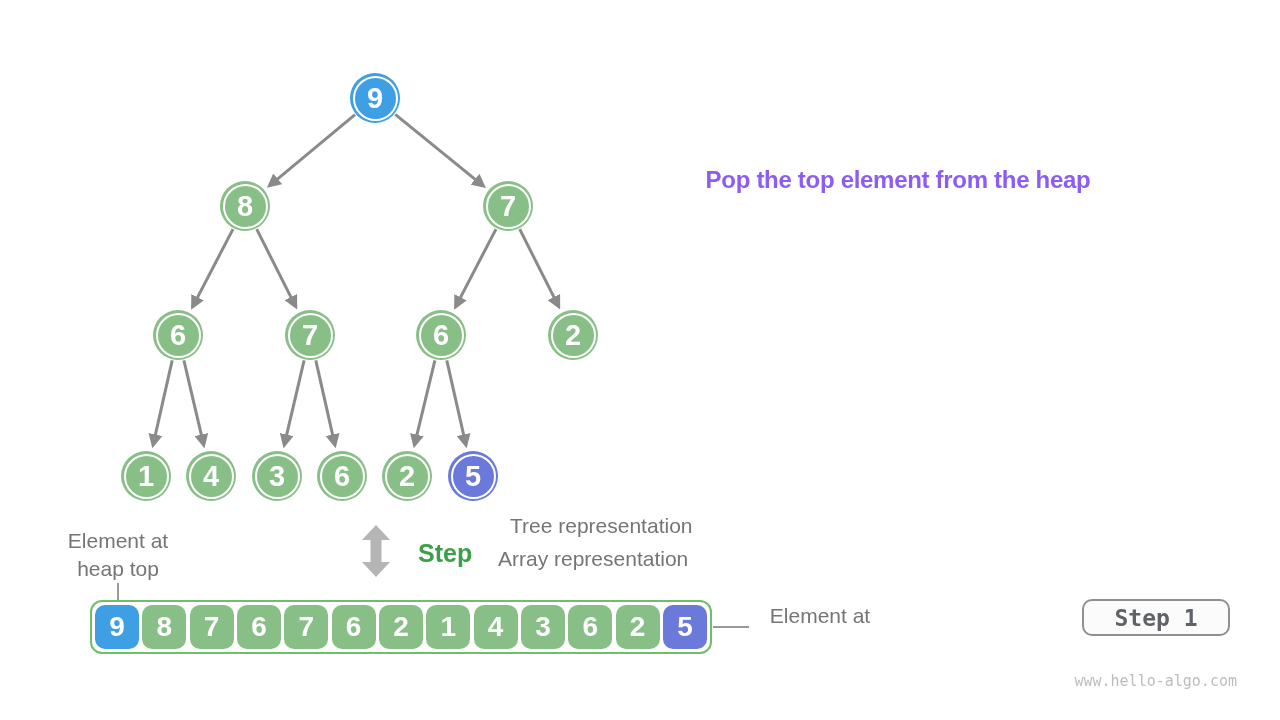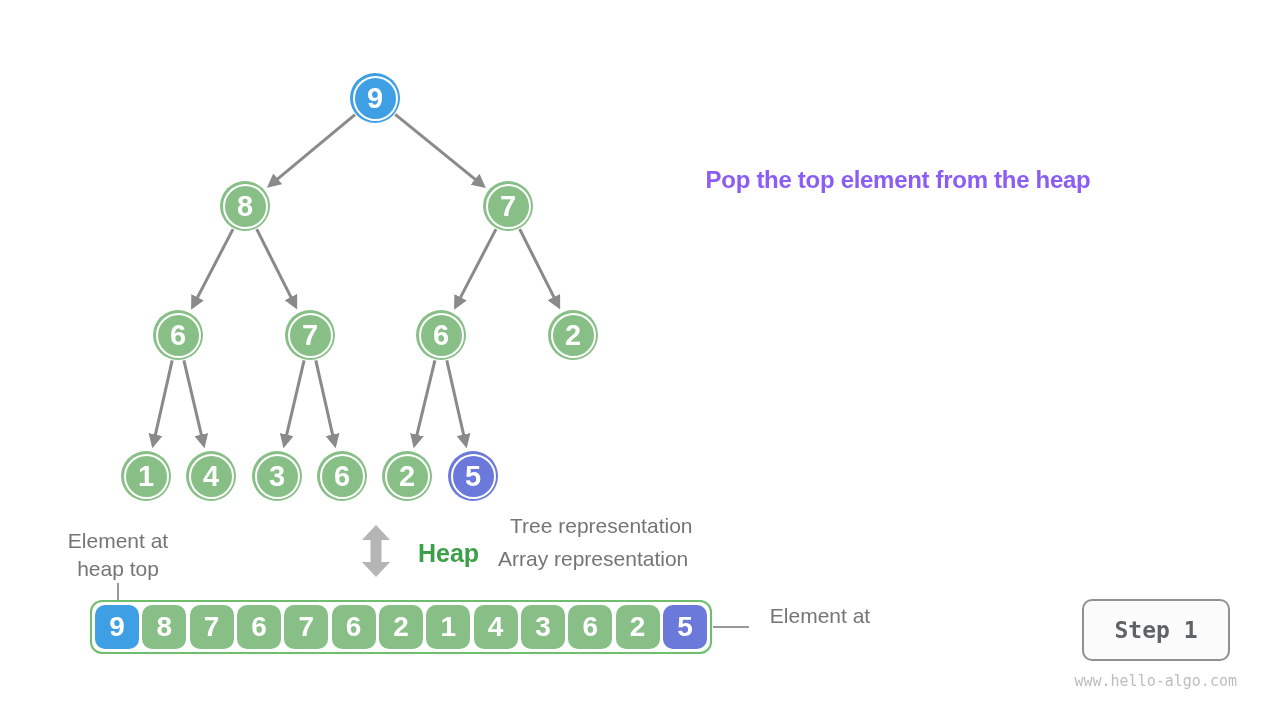--- a/index.html
+++ b/index.html
@@ -47,21 +47,21 @@
   }
   #heap-top-label{left:58px;top:527px;width:120px;text-align:center;line-height:28px;}
   #heap-bottom-label{left:752px;top:601px;width:136px;text-align:center;line-height:29px;}
   
   #ptr-top{position:absolute;left:117px;top:583px;width:1.5px;height:18px;background:#999;}
   #ptr-bottom{position:absolute;left:713px;top:626px;width:36px;height:1.5px;background:#999;}
   
   #heap-arrow{position:absolute;left:361px;top:525px;}
   
   #step-btn{
-    position:absolute;left:1082px;top:599px;width:148px;height:62px;
+    position:absolute;left:1082px;top:599px;width:148px;height:37px;
     border:2px solid #909090;border-radius:10px;background:#FBFBFB;
     color:#5F6368;font-family:"DejaVu Sans Mono",monospace;font-weight:bold;
     font-size:23px;display:flex;align-items:center;justify-content:center;
     box-sizing:border-box;cursor:pointer;
   }
   
   #watermark{
     position:absolute;right:43px;top:672px;
     font-family:"DejaVu Sans Mono",monospace;font-size:15px;color:#BDBDBD;text-align:right;
   }
@@ -108,21 +108,21 @@
     </div>
 
   <div id="title">Pop the top element from the heap</div>
 
   <div class="graylabel" id="tree-rep">Tree representation</div>
   <div class="graylabel" id="array-rep">Array representation</div>
 
   <svg id="heap-arrow" width="30" height="52" viewBox="0 0 30 52">
     <polygon points="15,0 29,15 20.5,15 20.5,37 29,37 15,52 1,37 9.5,37 9.5,15 1,15" fill="#B5B5B5"></polygon>
   </svg>
-  <div id="heap-label">Heap</div>
+  <div id="heap-label">Step</div>
 
   <div class="graylabel" id="heap-top-label">
     <div>Element at</div>
     <div>heap top</div>
   </div>
   <div id="ptr-top"></div>
 
   <div id="array-box">
       <div class="cell bg-blue">9</div>
       <div class="cell bg-green">8</div>

